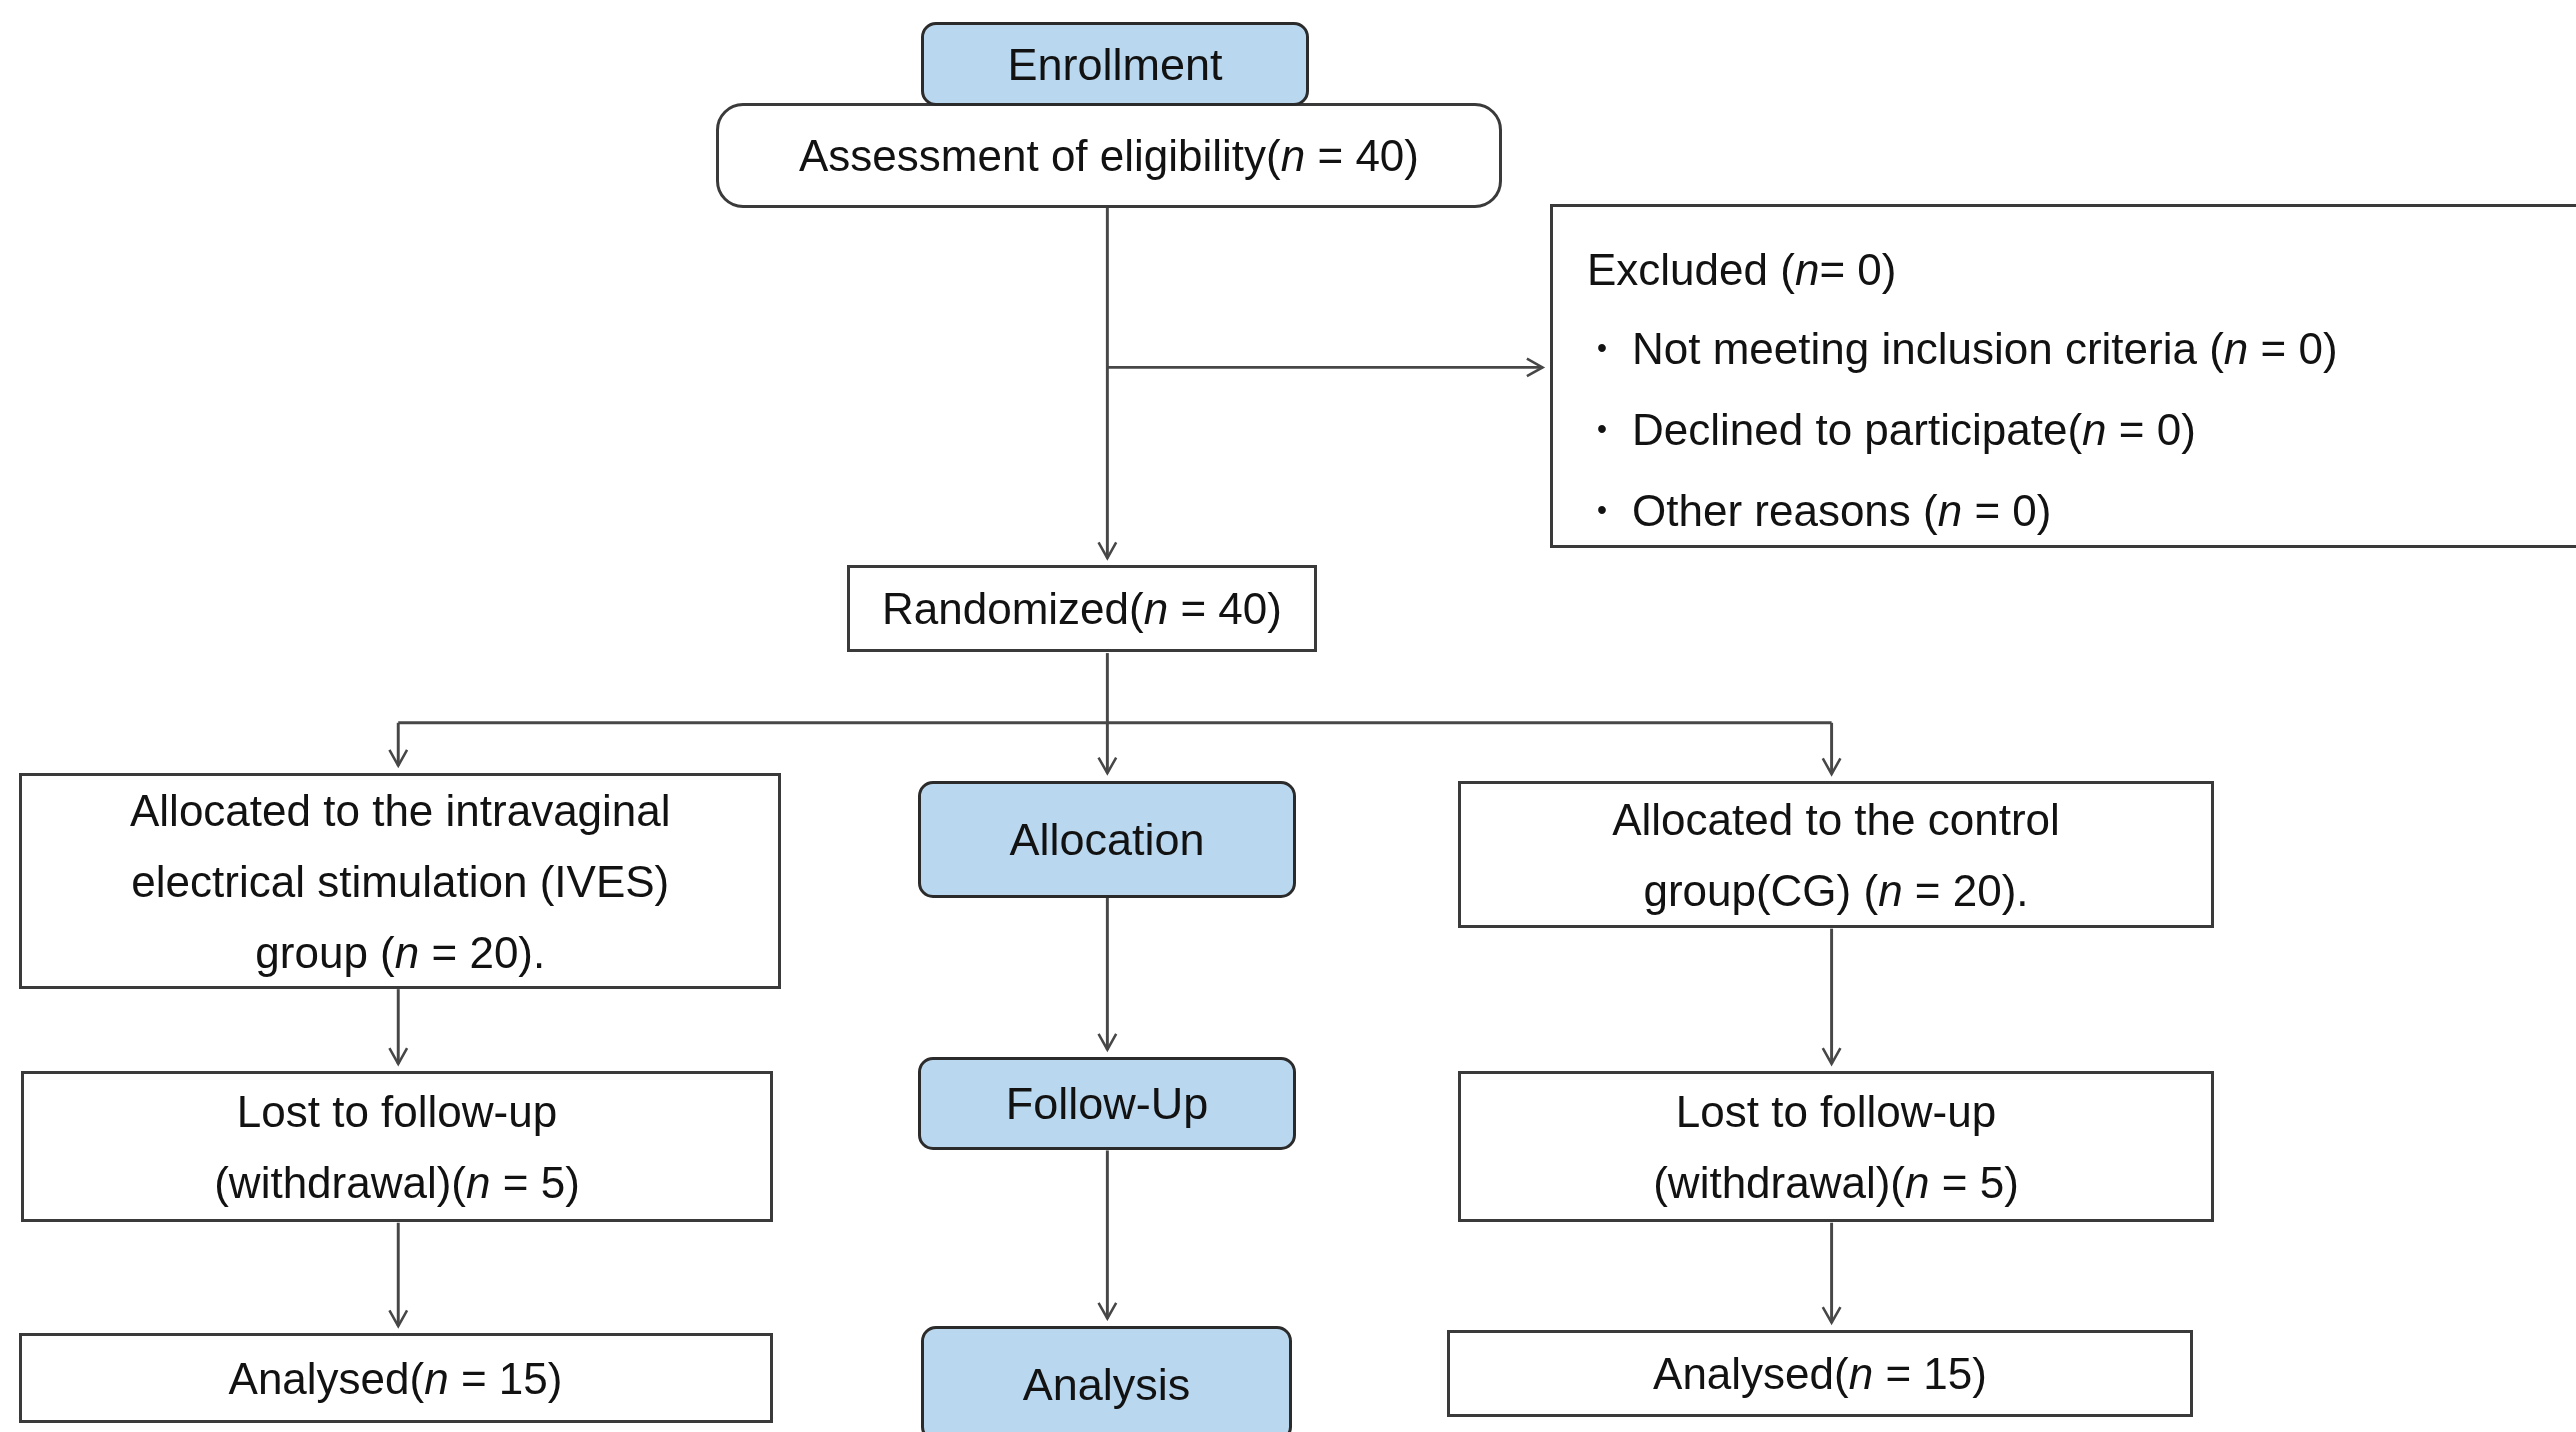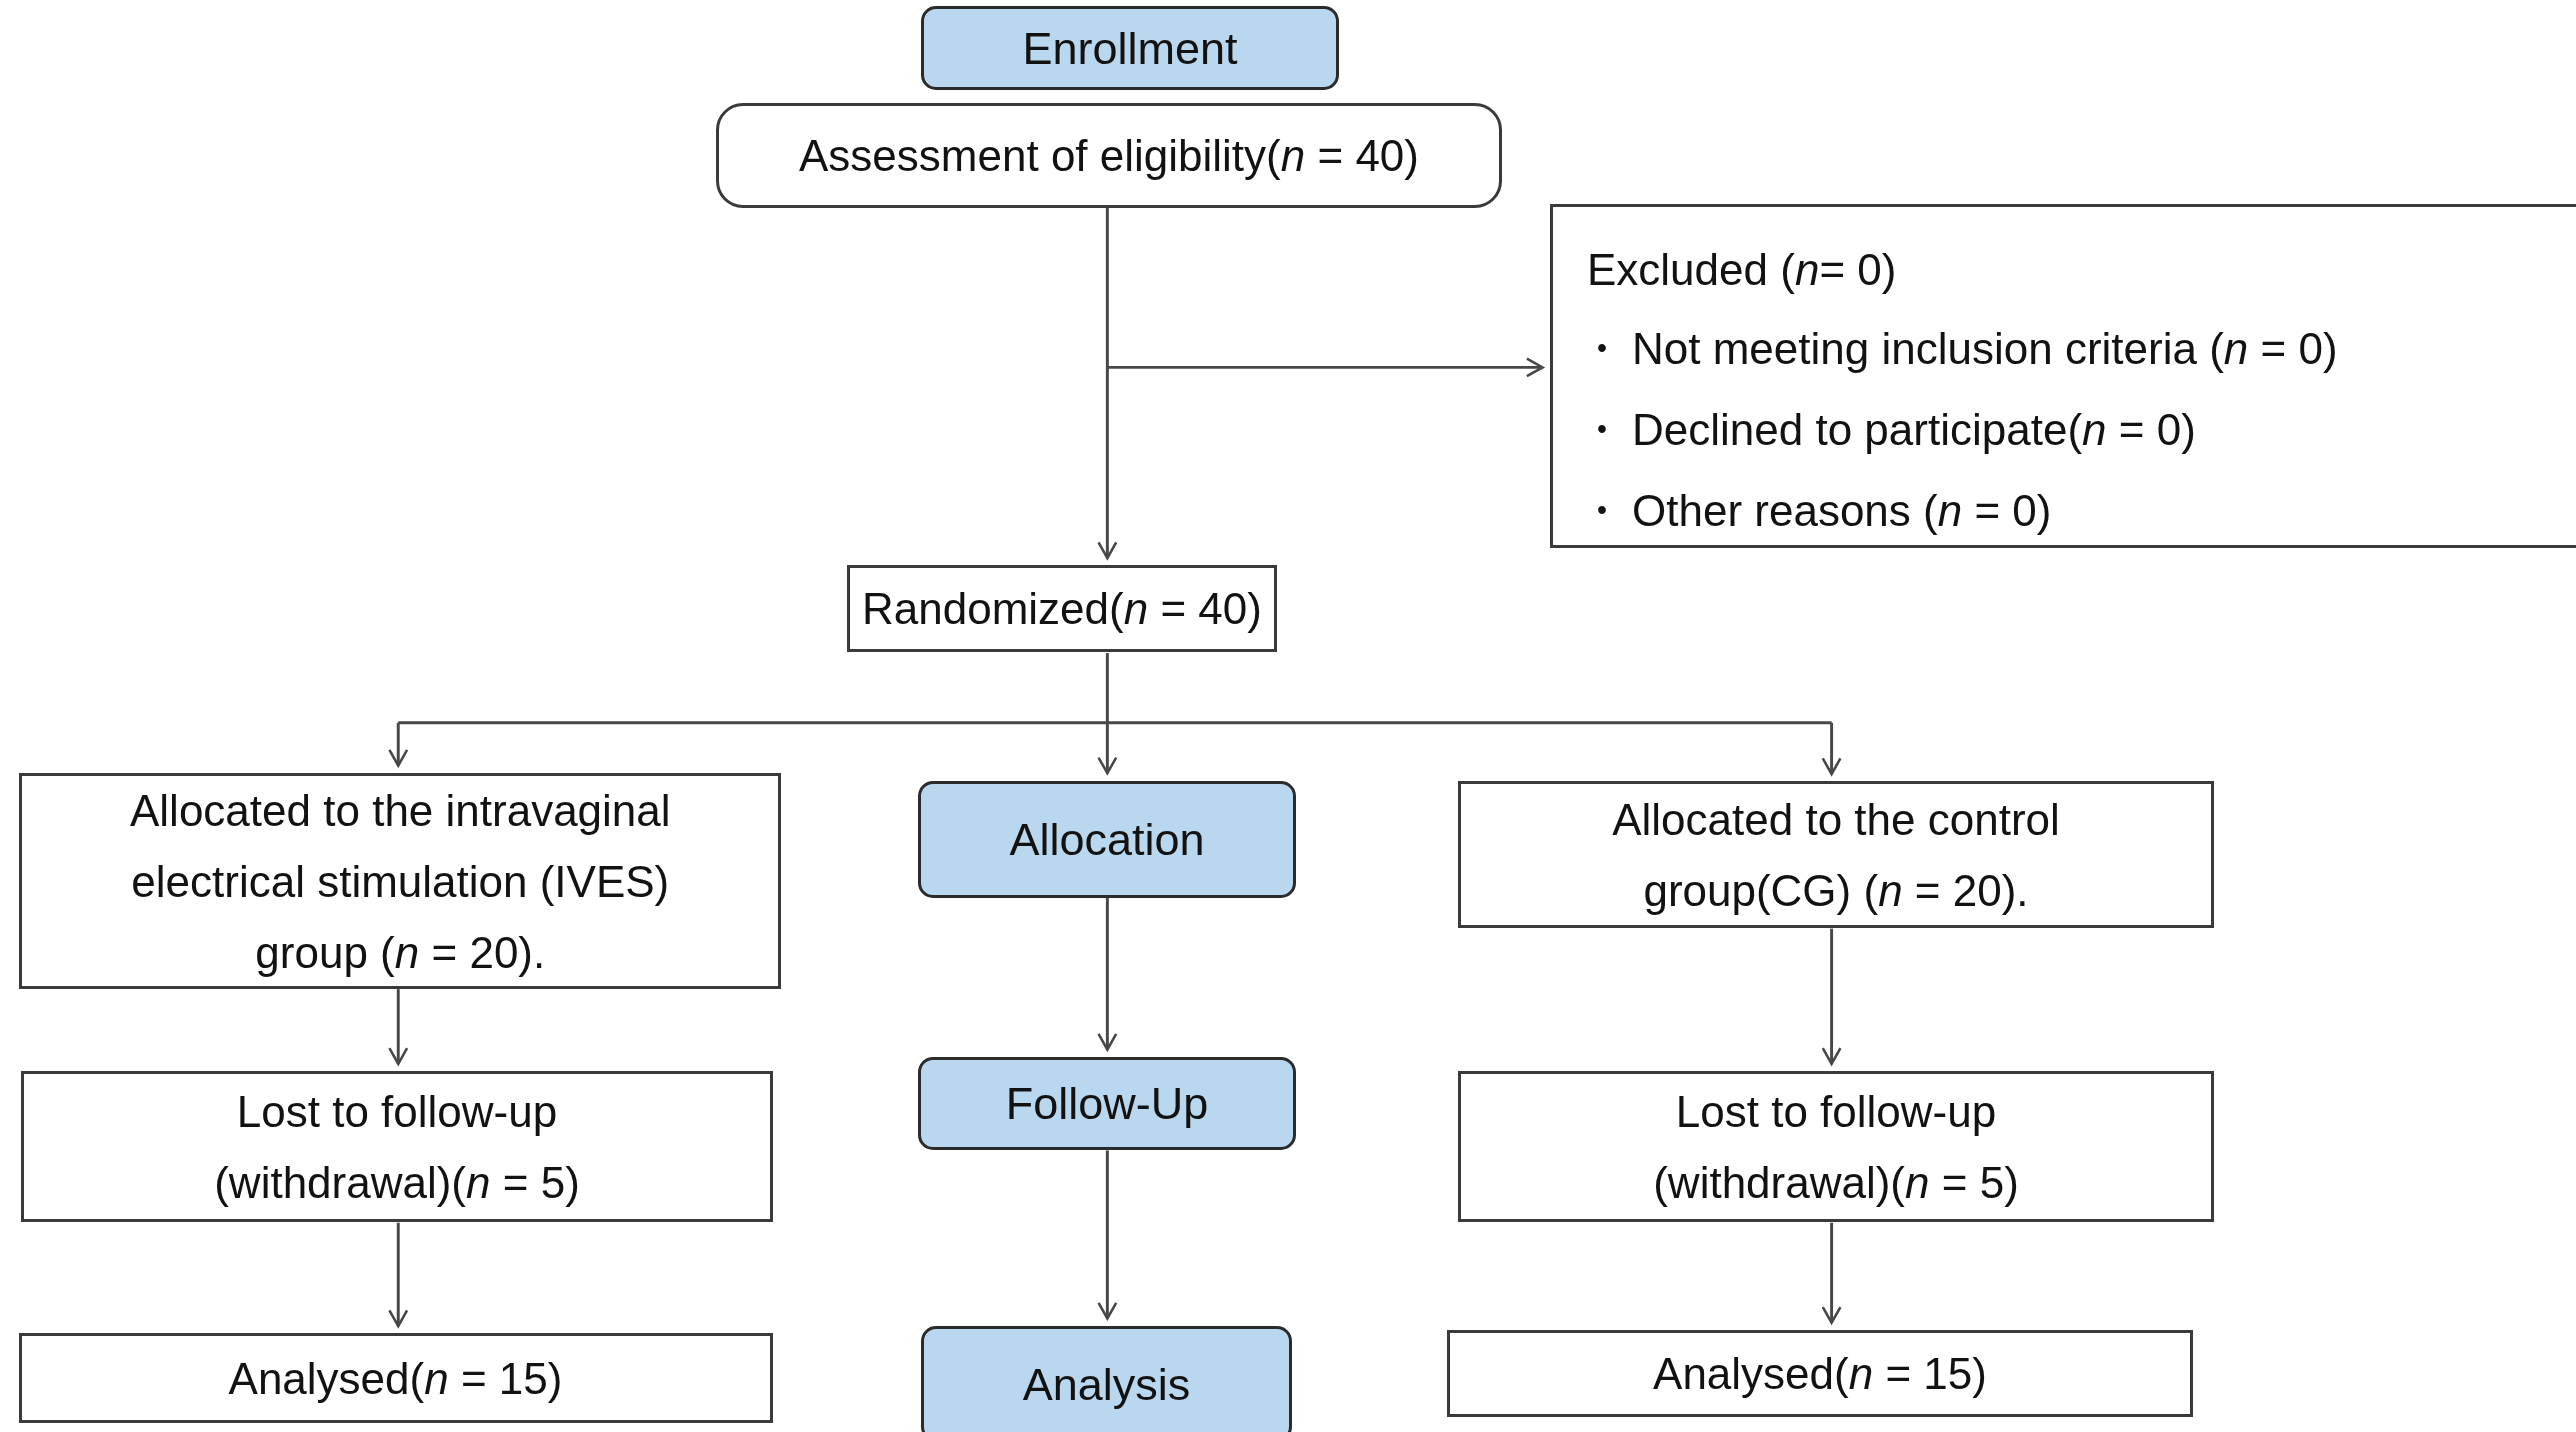--- a/index.html
+++ b/index.html
@@ -42,26 +42,26 @@
     white-space: nowrap;
   }
   .stagebox {
     background: var(--stage-fill);
     border: 3.4px solid var(--stage-border);
     border-radius: 15px;
     font-size: 45px;
   }
 
   
-  #b-enrollment    { left: 921px; top: 6px;   width: 418px; height: 84px; z-index: 3; }
+  #b-enrollment    { left: 921px; top: 22px;   width: 388px; height: 84px; z-index: 3; }
   #b-assessment    { left: 716px;  top: 103px;  width: 786px; height: 105px; border-radius: 27px; }
   #b-excluded      { left: 1550px; top: 204px;  width: 1150px; height: 344px;
                      align-items: flex-start; justify-content: flex-start;
                      text-align: center; padding: 24px 34px; }
-  #b-randomized    { left: 847px; top: 565px;  width: 430px; height: 87px; }
+  #b-randomized    { left: 847px; top: 565px;  width: 470px; height: 87px; }
   #b-ives          { left: 19.3px;   top: 773px;  width: 762px; height: 216px; }
   #b-allocation    { left: 918px; top: 781px;  width: 378px; height: 117px; }
   #b-cg            { left: 1458px; top: 781px;  width: 756px; height: 147px; }
   #b-lost-ives     { left: 21px;   top: 1071px; width: 752px; height: 151px; }
   #b-followup      { left: 918px; top: 1057px; width: 378px; height: 93px; align-items: center; }
   #b-lost-cg       { left: 1458px; top: 1071px; width: 756px; height: 151px; }
   #b-analysed-ives { left: 18.5px;   top: 1333px; width: 754px; height: 90px; }
   #b-analysis      { left: 921px; top: 1326px; width: 371px; height: 116px; }
   #b-analysed-cg   { left: 1447px; top: 1330px; width: 746px; height: 87px; }
 

